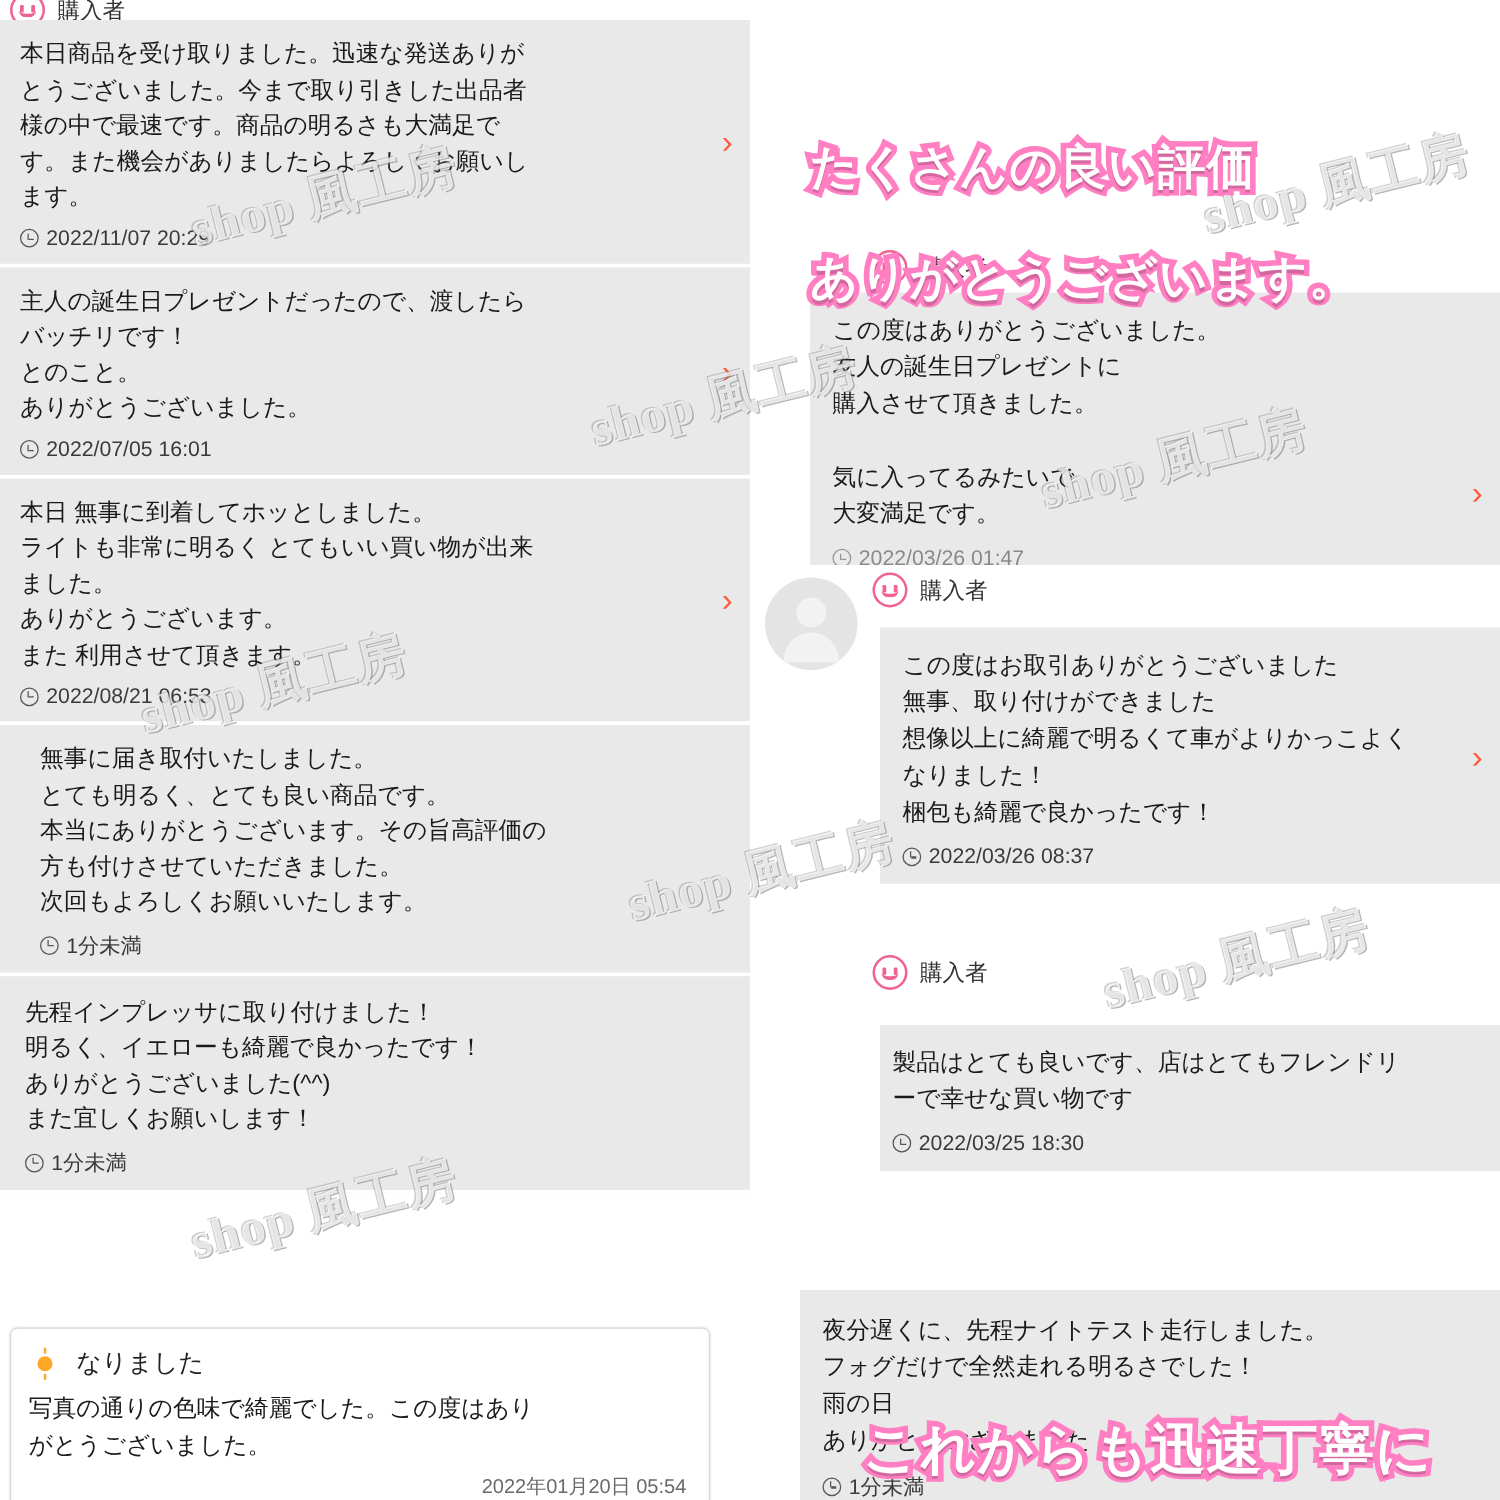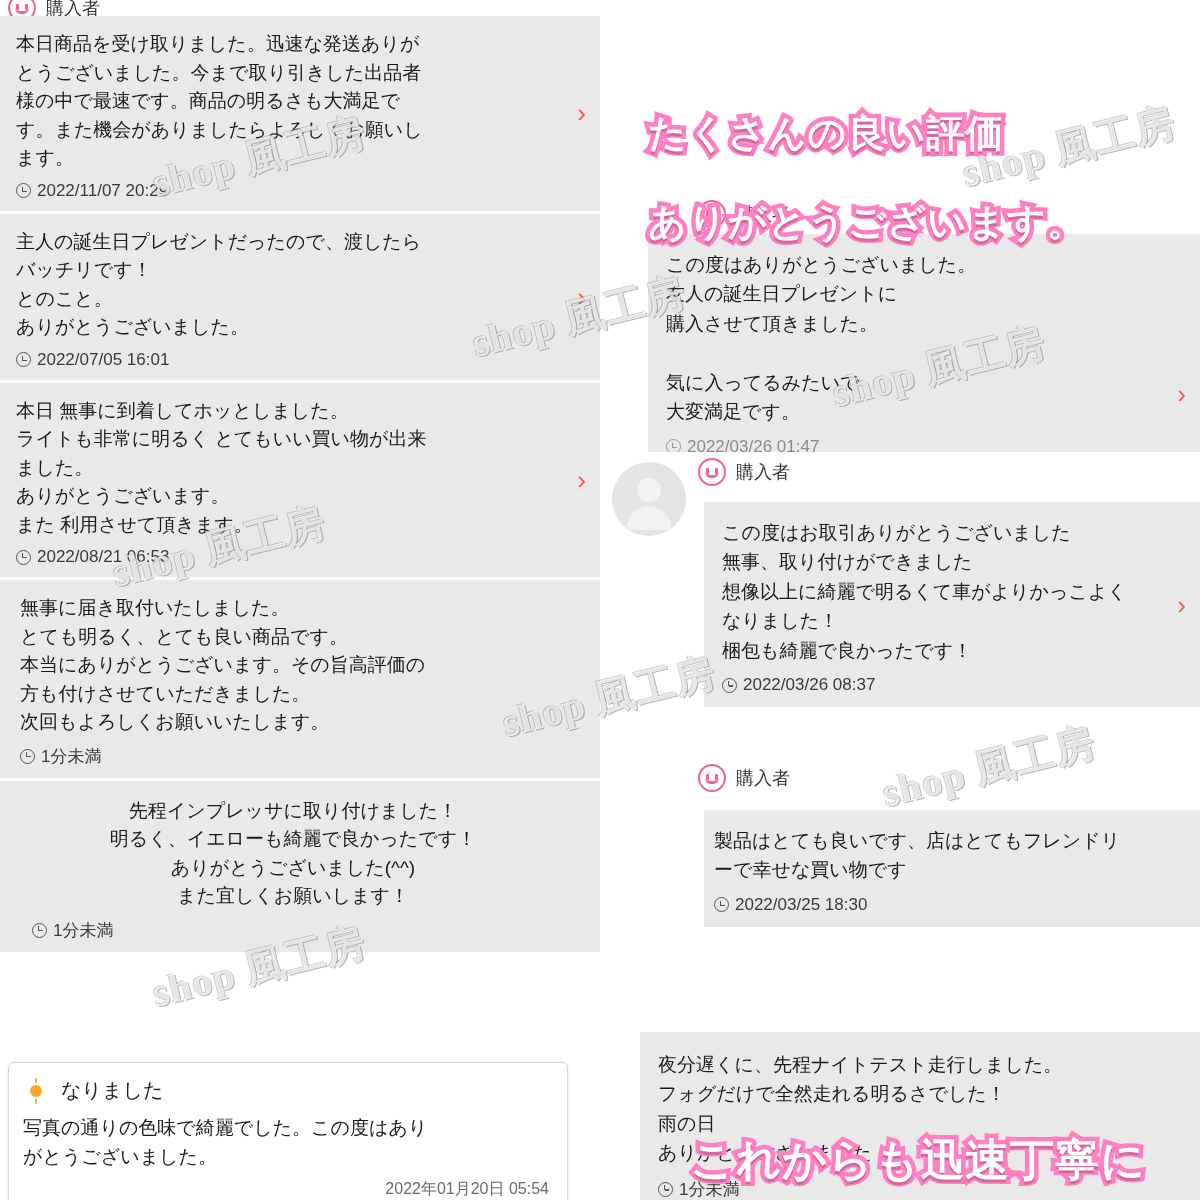--- a/index.html
+++ b/index.html
@@ -321,33 +321,33 @@
 ました。
 ありがとうございます。
 また 利用させて頂きます。</div>
       <div class="review-meta">
         <span class="clock-icon"></span>
         <span>2022/08/21 06:53</span>
       </div>
       <span class="chevron">›</span>
     </div>
 
-    <div class="review-block" style="padding-left:20px;">
+    <div class="review-block" style="padding-left:32px;">
       <div class="review-text">無事に届き取付いたしました。
 とても明るく、とても良い商品です。
 本当にありがとうございます。その旨高評価の
 方も付けさせていただきました。
 次回もよろしくお願いいたします。</div>
       <div class="review-meta">
         <span class="clock-icon"></span>
         <span>1分未満</span>
       </div>
     </div>
 
-    <div class="review-block" style="padding-left:32px;padding-top:16px;text-align:center;">
+    <div class="review-block" style="padding-left:20px;padding-top:16px;">
       <div class="review-text">先程インプレッサに取り付けました！
 明るく、イエローも綺麗で良かったです！
 ありがとうございました(^^)
 また宜しくお願いします！</div>
       <div class="review-meta">
         <span class="clock-icon"></span>
         <span>1分未満</span>
       </div>
     </div>
 
@@ -419,21 +419,21 @@
 
     <div style="position:absolute;left:0;top:758px;width:600px;">
       <div class="buyer-head" style="padding-left:98px;">
         <span class="smiley">
           <span class="eye l"></span>
             <span class="eye r"></span>
             <span class="mouth"></span>
         </span>
         <span class="buyer-name">購入者</span>
       </div>
-      <div class="r-block" style="margin-left:104px;margin-top:12px;padding-left:10px;">
+      <div class="r-block" style="margin-left:104px;margin-top:22px;padding-left:10px;">
         <div class="r-text">製品はとても良いです、店はとてもフレンドリ
 ーで幸せな買い物です</div>
         <div class="r-meta">
           <span class="clock-icon"></span>
           <span>2022/03/25 18:30</span>
         </div>
       </div>
     </div>
 
     <div style="position:absolute;left:0;top:1032px;width:600px;">

